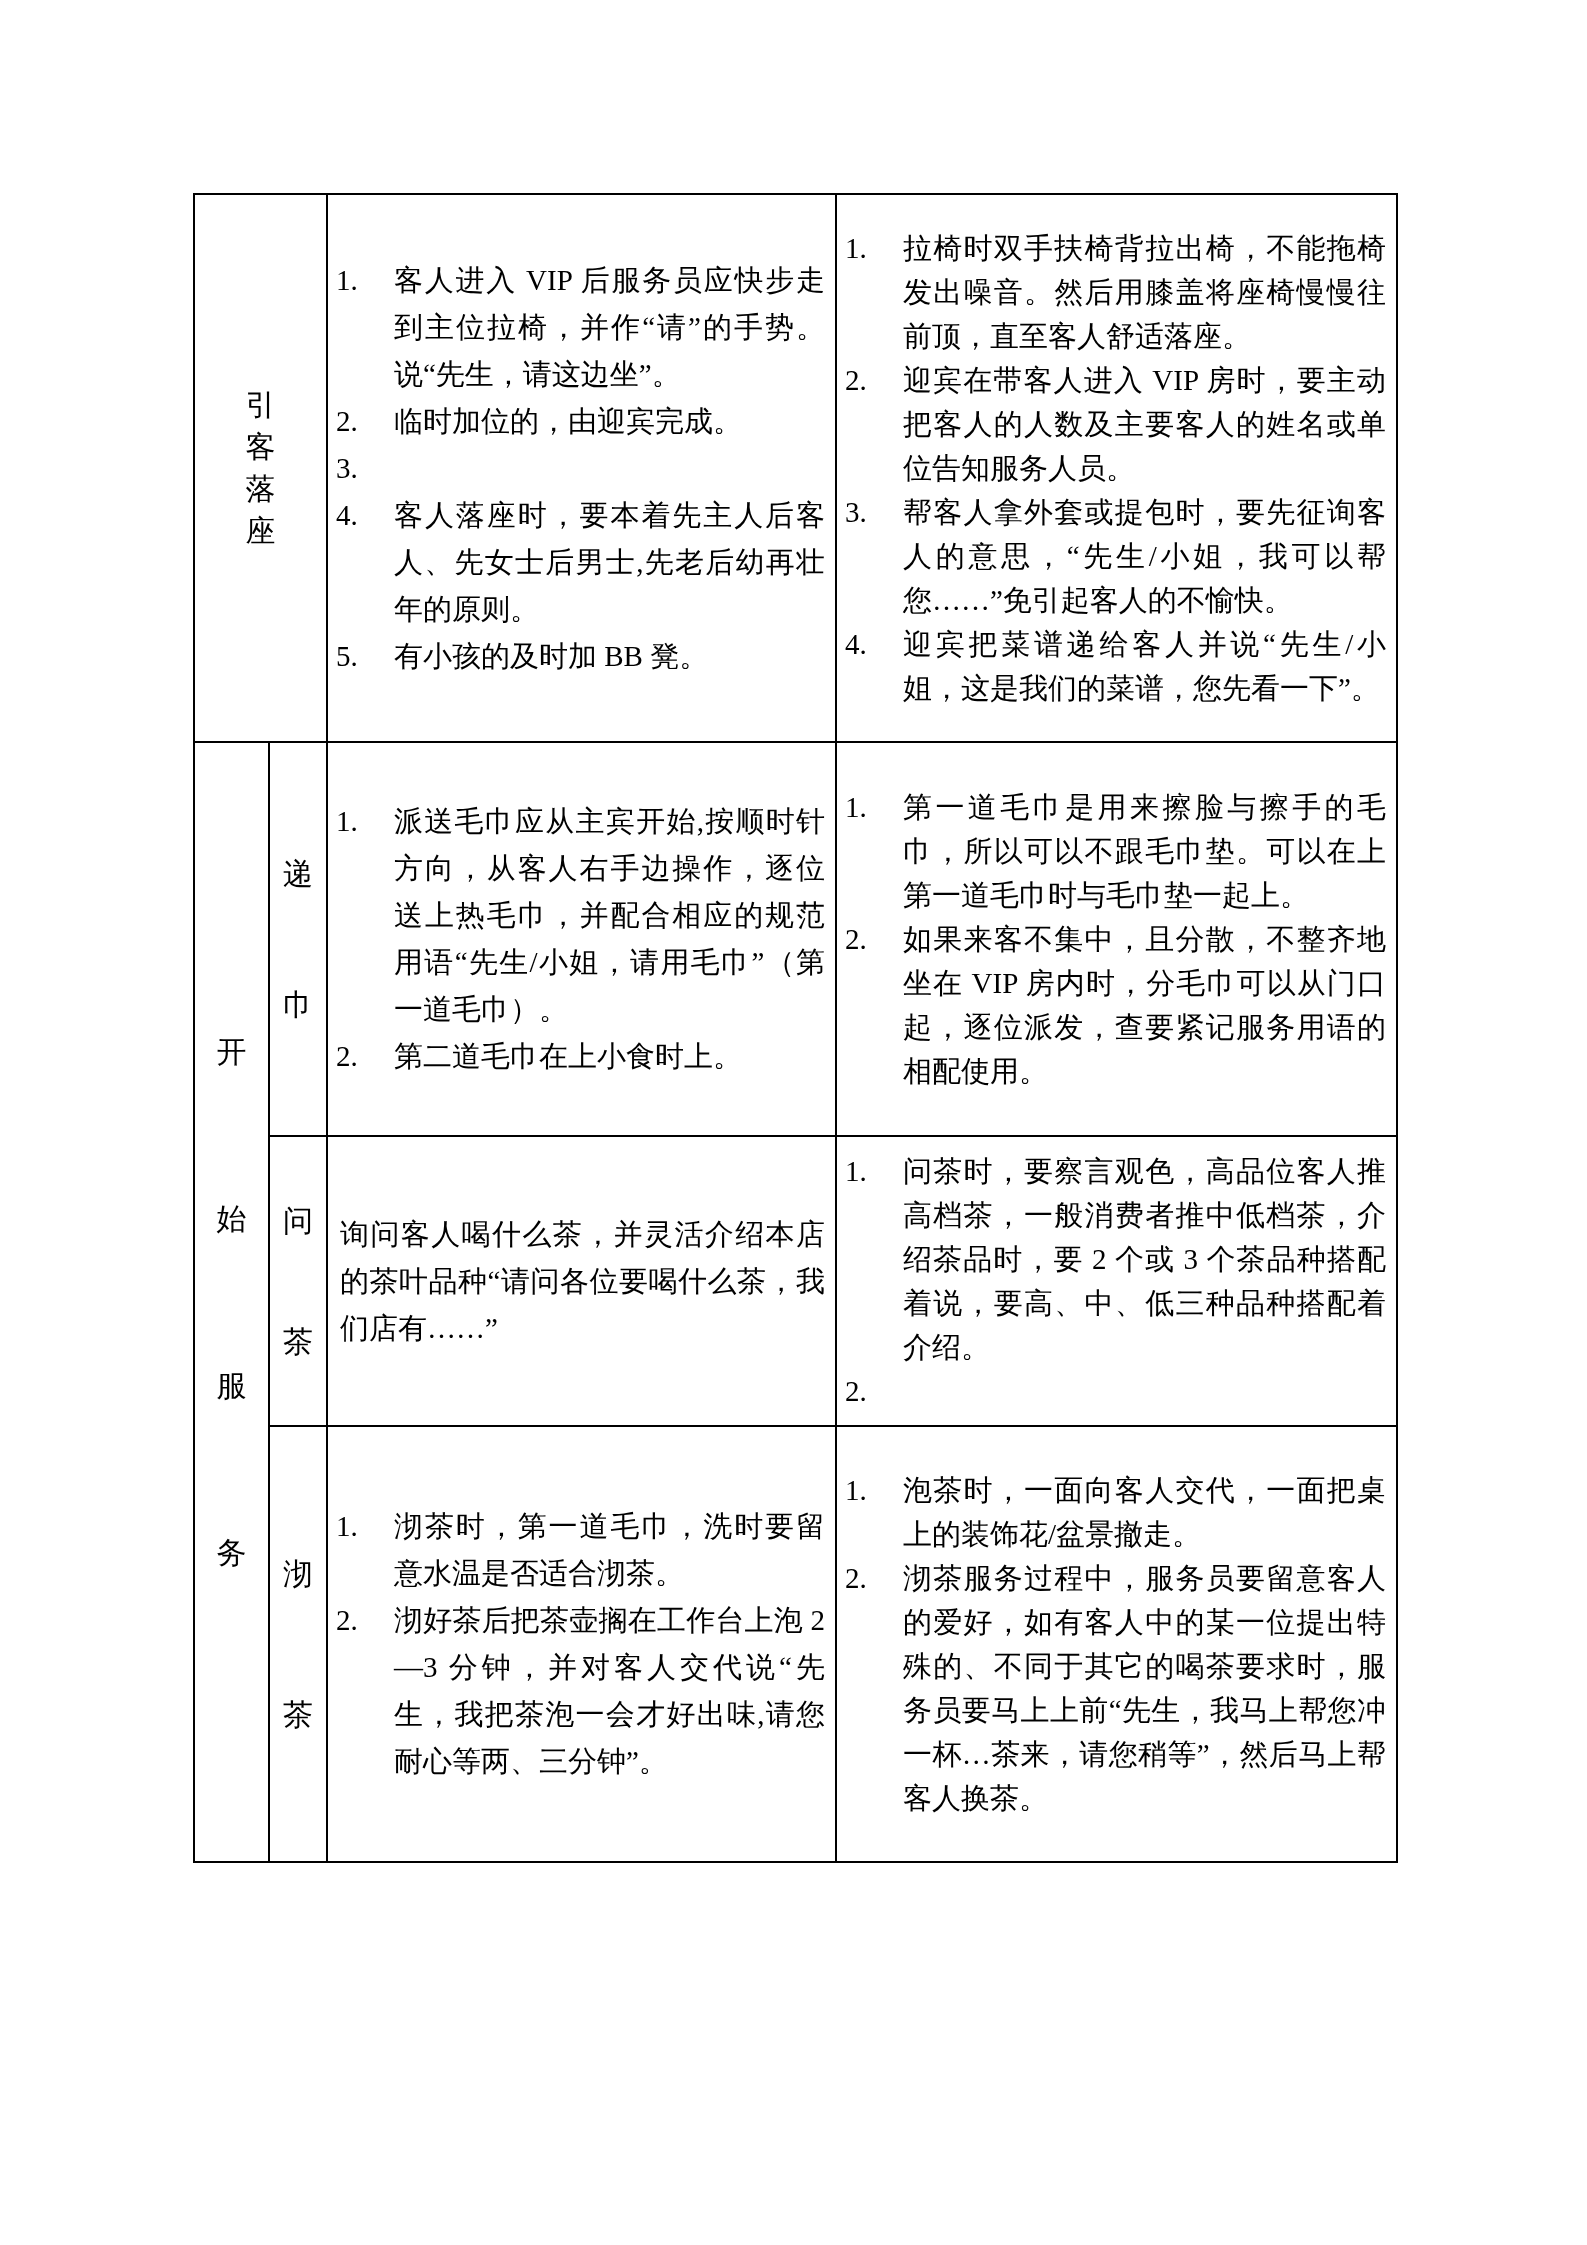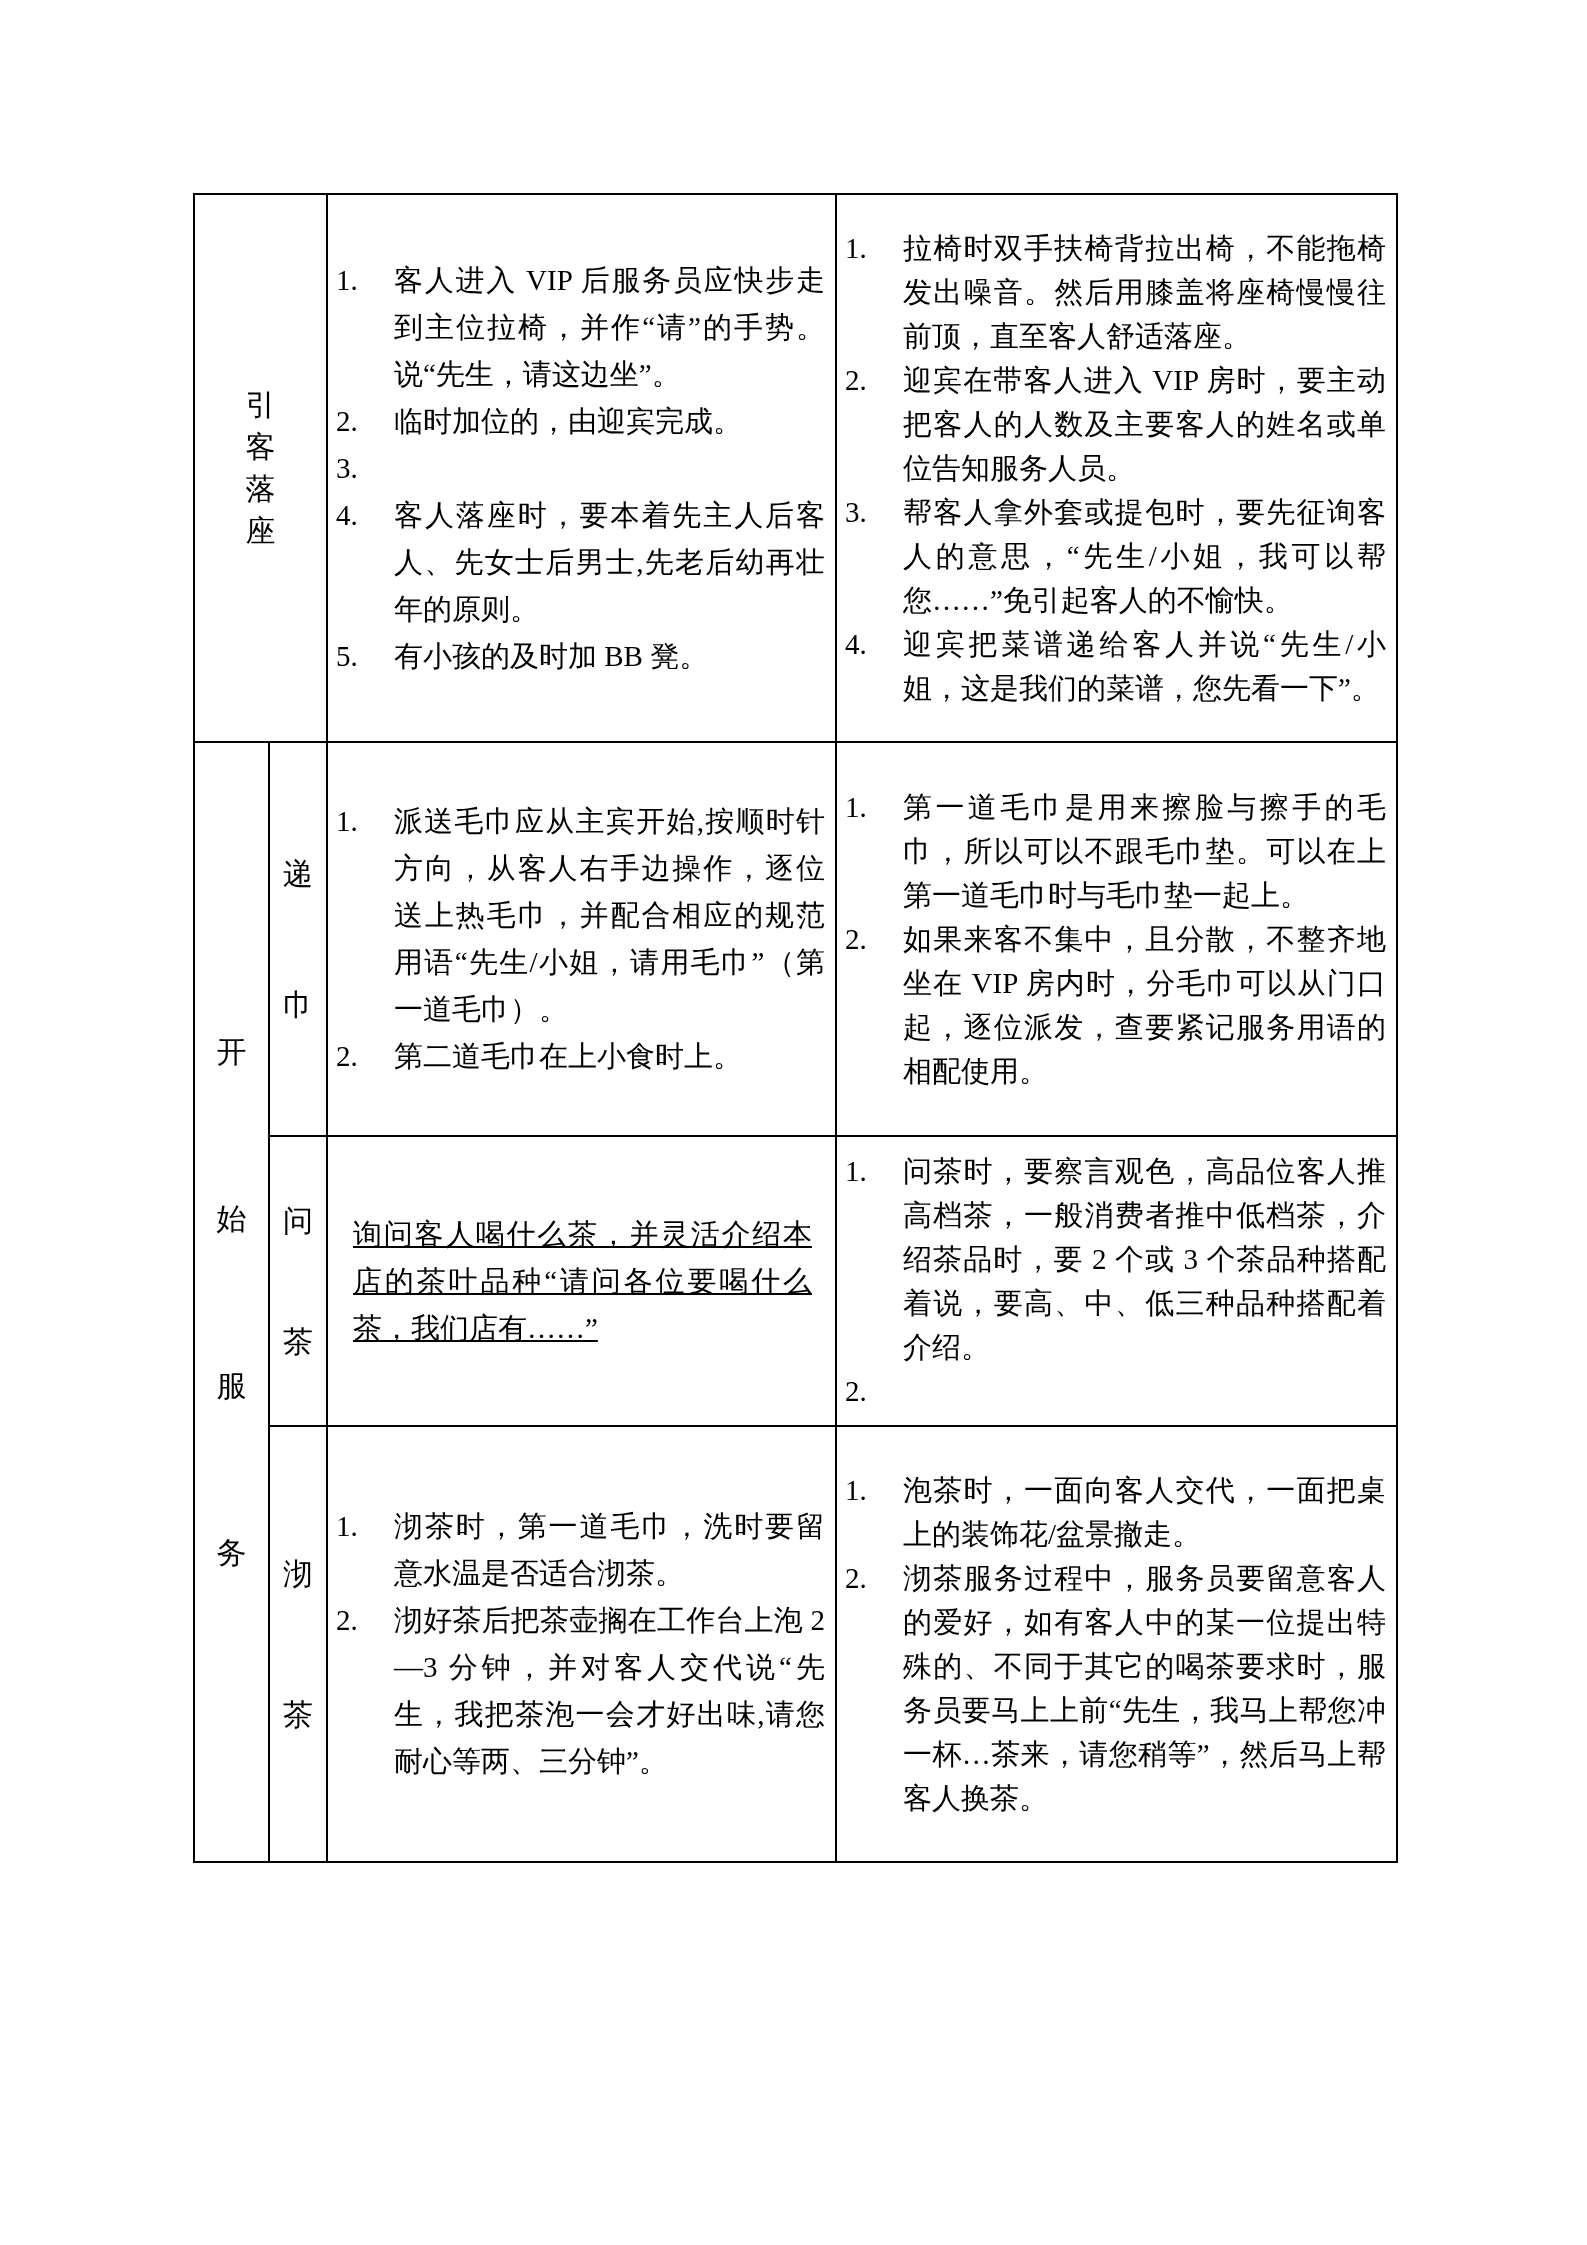--- a/index.html
+++ b/index.html
@@ -58,21 +58,21 @@
     justify-content: center;
     font-size: 29px;
     padding: 6px 10px 6px 8px;
     text-align: justify;
   }
   .left-col  { line-height: 47px; }
   .right-col { line-height: 44px; }
   .li { display: flex; }
   .li .num { width: 58px; flex: 0 0 58px; }
   .li .txt { flex: 1 1 auto; }
-  .para { margin: 13px; padding-left: 4px; text-decoration: underline; }
+  .para { margin: 0; padding-left: 4px; }
 
   
   .cat-row1   { grid-column: 1 / 3; grid-row: 1; }
   .r1-left    { grid-column: 3; grid-row: 1; }
   .r1-right   { grid-column: 4; grid-row: 1; }
   .cat-main   { grid-column: 1; grid-row: 2 / 5; }
   .towel-cat  { grid-column: 2; grid-row: 2; }
   .towel-left { grid-column: 3; grid-row: 2; }
   .towel-right{ grid-column: 4; grid-row: 2; }
   .ask-cat    { grid-column: 2; grid-row: 3; }

